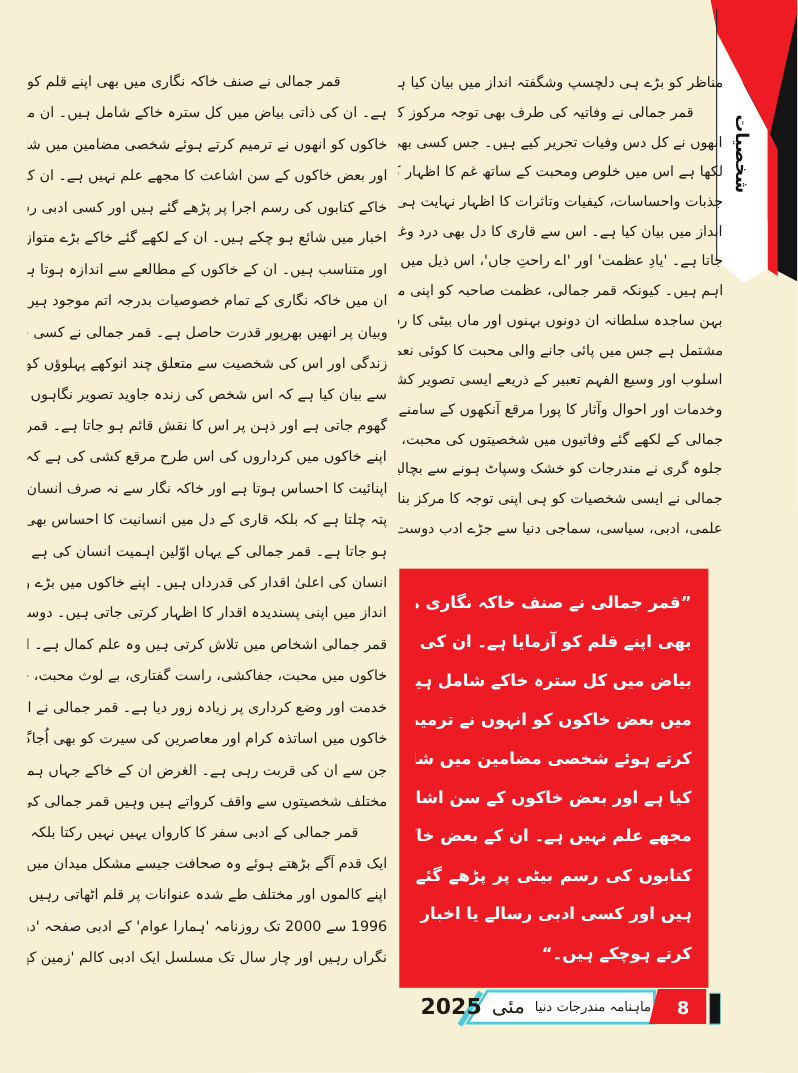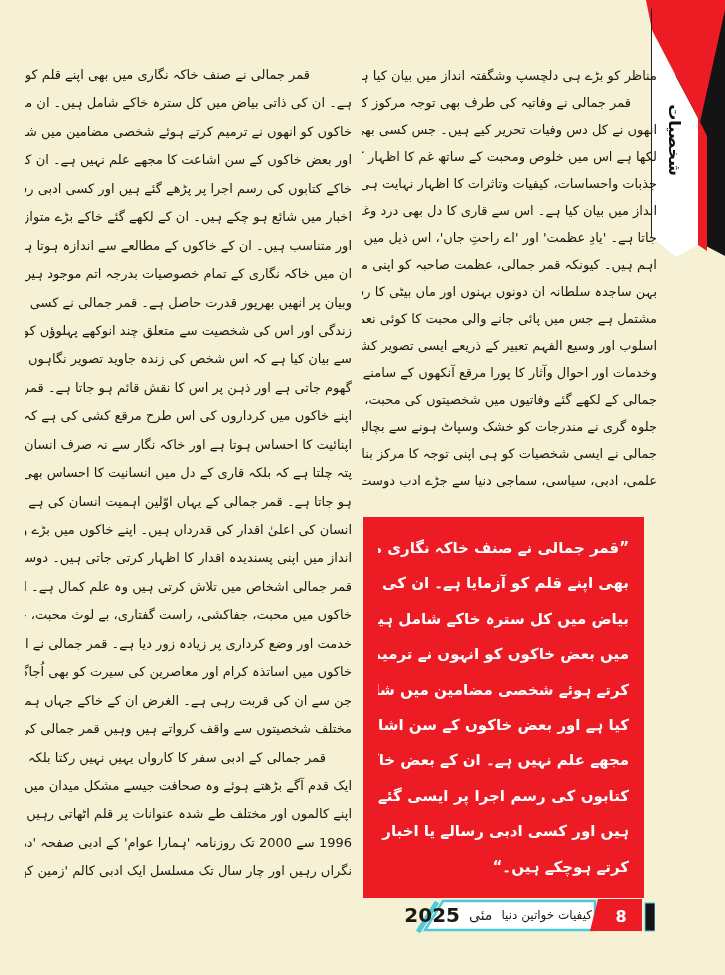--- a/index.html
+++ b/index.html
@@ -26,21 +26,21 @@
   .tab-label{position:absolute;left:630px;top:118px;width:90px;height:44px;display:flex;
          align-items:center;justify-content:center;transform:rotate(90deg);
          font-weight:bold;font-size:16px;direction:rtl;color:#111}
   
   .footer-svg{position:absolute;left:405px;top:897px;width:250px;height:40px}
   .page-num{position:absolute;left:601px;top:903px;width:40px;height:26px;display:flex;
          align-items:center;justify-content:center;color:#fff;font-weight:bold;font-size:16px}
   .plate-text{position:absolute;left:446px;top:902px;width:150px;height:26px;display:flex;
          direction:rtl;align-items:center;gap:9px;padding-right:4px;box-sizing:border-box}
   .plate-text .mag{font-size:12px;white-space:nowrap}
-  .plate-text .mon{font-size:14px}
+  .plate-text .mon{font-size:18px}
   .plate-text .yr{font-size:20px;font-weight:bold;direction:ltr}
 </style>
 </head>
 <body>
 
 <div class="page">
 
   <svg class="corner" viewBox="0 0 95 270" xmlns="http://www.w3.org/2000/svg" aria-hidden="true">
     <polygon points="33,6 95,6 95,256 76,246" fill="#141414"></polygon>
     <polygon points="21,30 68,118 68,245 46,257 21,236" fill="#ffffff"></polygon>
@@ -102,31 +102,31 @@
   </div>
 
   <div class="quote">
     <div class="qln">”قمر جمالی نے صنف خاکہ نگاری میں</div>
     <div class="qln">بھی اپنے قلم کو آزمایا ہے۔ ان کی ذاتی</div>
     <div class="qln">بیاض میں کل سترہ خاکے شامل ہیں۔ ان</div>
     <div class="qln">میں بعض خاکوں کو انہوں نے ترمیم</div>
     <div class="qln">کرتے ہوئے شخصی مضامین میں شامل</div>
     <div class="qln">کیا ہے اور بعض خاکوں کے سن اشاعت کا</div>
     <div class="qln">مجھے علم نہیں ہے۔ ان کے بعض خاکے</div>
-    <div class="qln">کتابوں کی رسم اجرا پر ایسی گئے</div>
+    <div class="qln">کتابوں کی رسم بیٹی پر پڑھے گئے</div>
     <div class="qln">ہیں اور کسی ادبی رسالے یا اخبار میں</div>
     <div class="qln plain">کرتے ہوچکے ہیں۔“</div>
   </div>
 
   <svg class="footer-svg" viewBox="0 0 250 40" xmlns="http://www.w3.org/2000/svg" aria-hidden="true">
     <line x1="32" y1="5" x2="13" y2="35" stroke="#4ec9dc" stroke-width="5"></line>
     <polygon points="38,4 190,4 190,33 20,33" fill="#ffffff" stroke="#4ec9dc" stroke-width="2.5"></polygon>
     <polygon points="193,2 237,2 237,34 185,34" fill="#ed1c24"></polygon>
     <rect x="240" y="6" width="10" height="28" fill="#141414" stroke="#4ec9dc" stroke-width="1"></rect>
   </svg>
   <div class="page-num">8</div>
   <div class="plate-text">
-    <span class="mag">کیفیات خواتین دنیا</span>
+    <span class="mag">ماہنامہ مندرجات دنیا</span>
     <span class="mon">مئی</span>
     <span class="yr">2025</span>
   </div>
 
 </div>
 
 </body></html>

